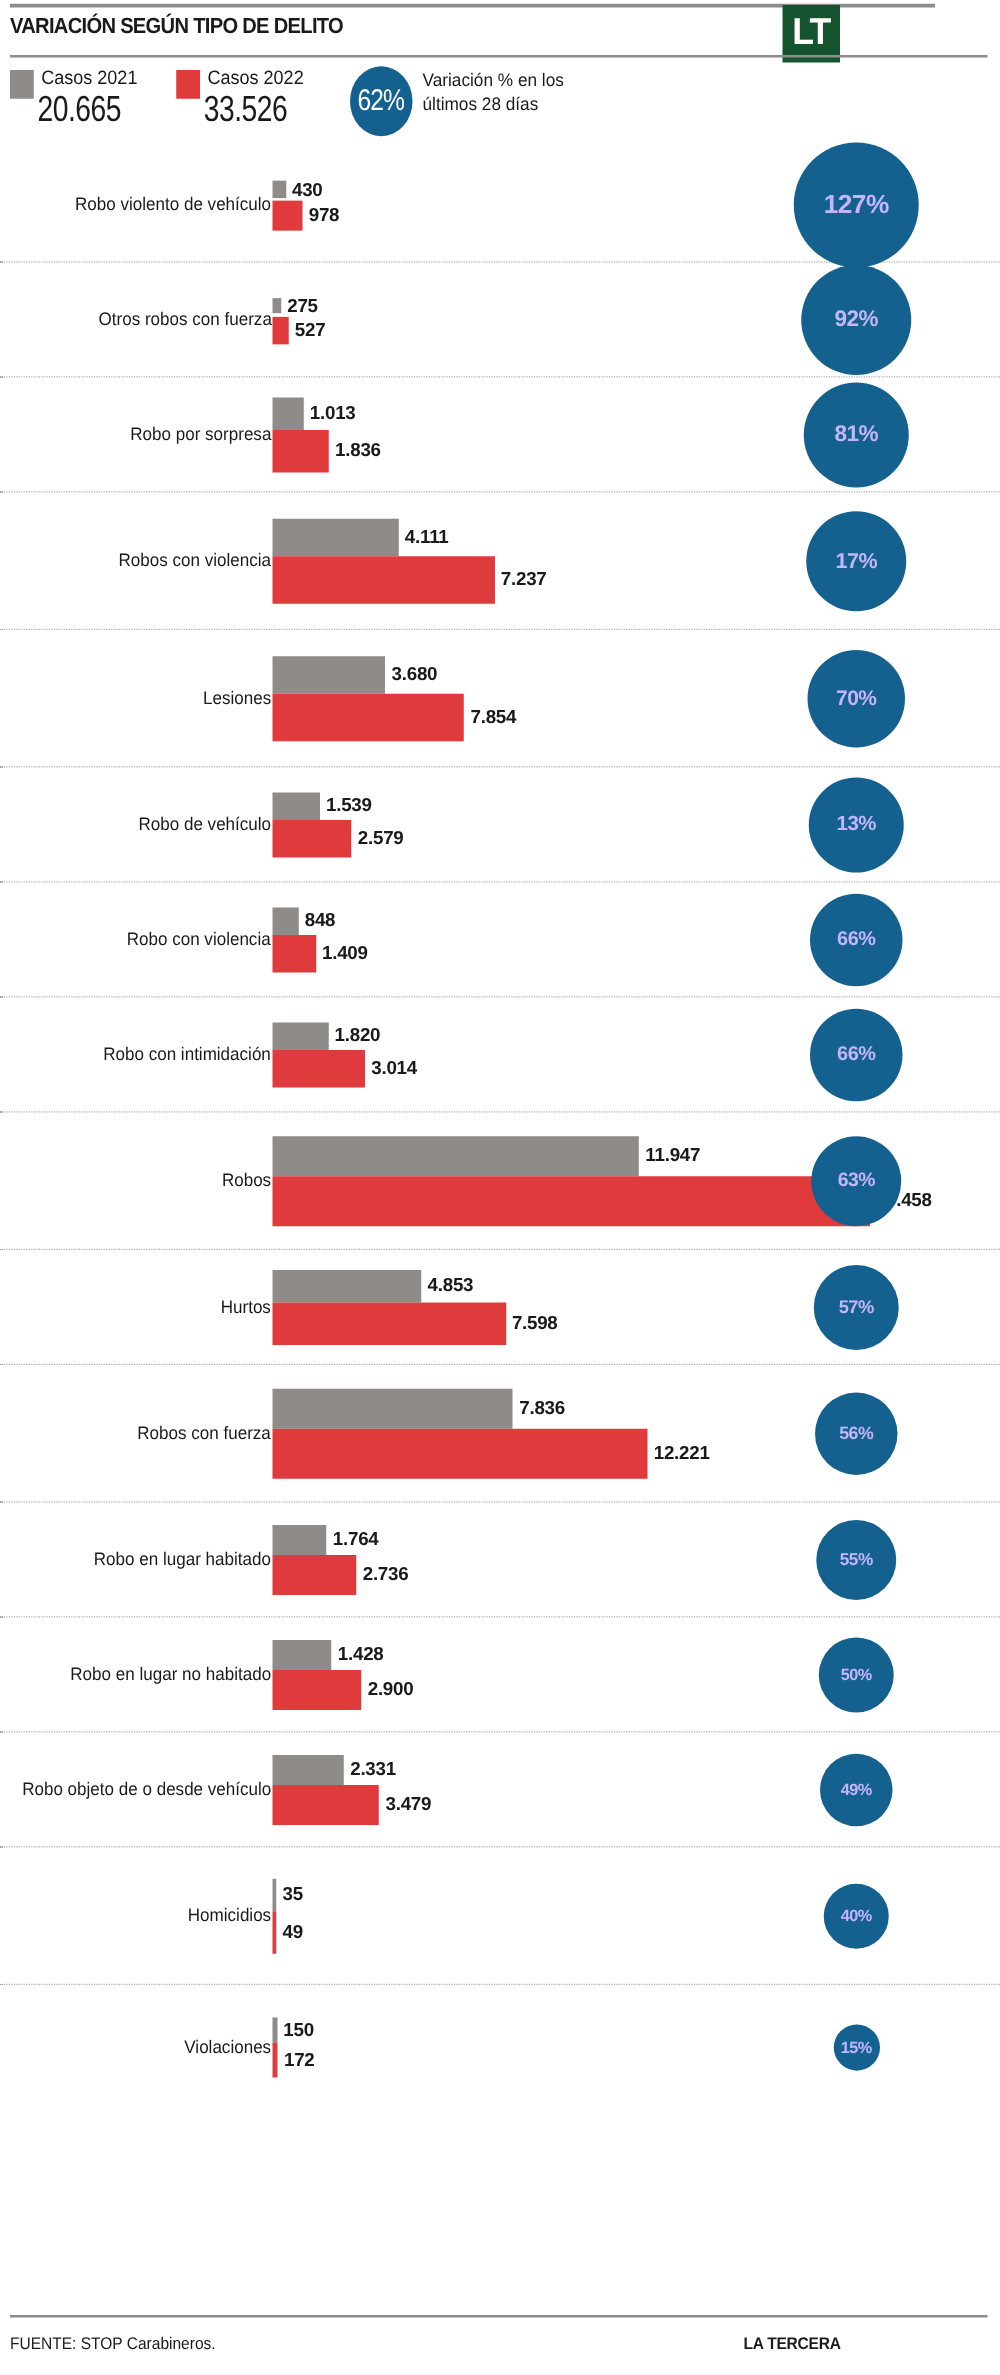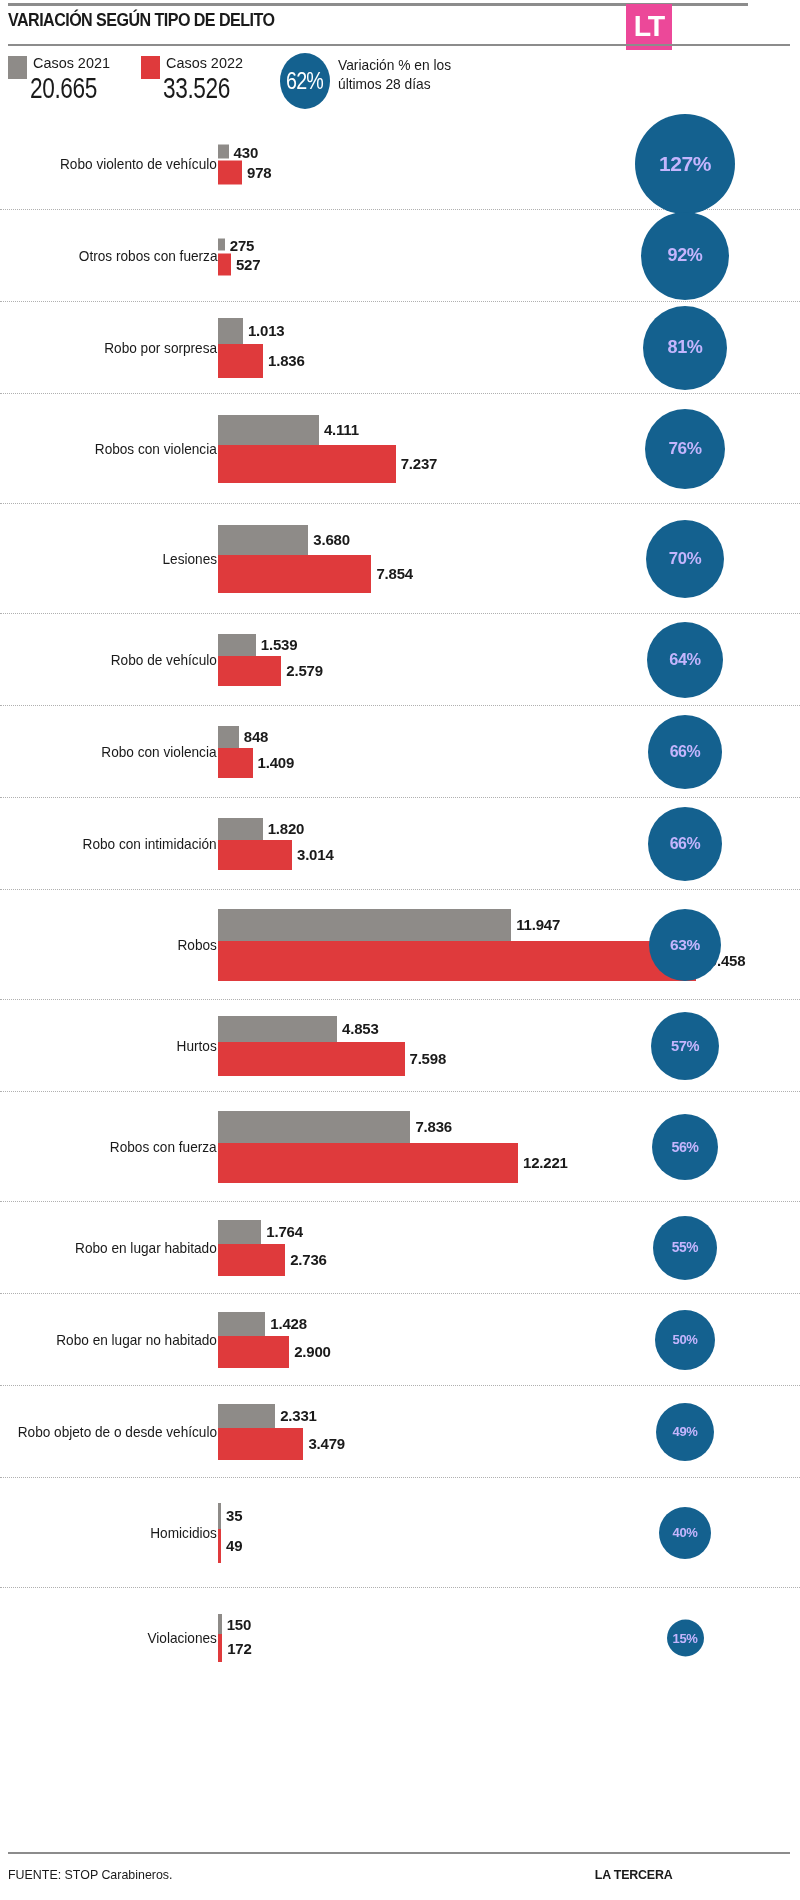--- a/index.html
+++ b/index.html
@@ -18,21 +18,21 @@
     background: #8c8c8c;
   }
   .title {
     position: absolute; left: 8px; top: 10px;
     font-size: 17.5px; font-weight: 700; letter-spacing: -0.6px;
     font-stretch: condensed; white-space: nowrap;
     transform: scaleX(0.92); transform-origin: left center;
   }
   .lt-logo {
     position: absolute; right: 8px; top: 4px;
-    width: 46px; height: 46px; background: #ec4899;
+    width: 46px; height: 46px; background: #14532d;
     display: flex; align-items: center; justify-content: center;
   }
   .lt-logo span {
     color: #ffffff; font-size: 30px; font-weight: 700;
     letter-spacing: -1.5px; line-height: 1;
     transform: scaleX(0.95) translateY(-1px);
   }
   .header-rule {
     position: absolute; left: 8px; top: 44px; width: 782px; height: 1.6px;
     background: #8c8c8c;
@@ -219,21 +219,21 @@
             <div class="bar-row">
               <div class="bar bar-2021" style="width: 100.9px; height: 30px;"></div>
               <div class="bar-val">4.111</div>
             </div>
             <div class="bar-row">
               <div class="bar bar-2022" style="width: 177.7px; height: 38px;"></div>
               <div class="bar-val">7.237</div>
             </div>
           </div>
           <div class="pct-circle" style="width: 80px; height: 80px; left: 645px;">
-            <span style="font-size: 17.2px;">76%</span>
+            <span style="font-size: 17.2px;">17%</span>
           </div>
         </div>
       </div>
       <div class="row" style="height: 110px;">
         <div class="row-inner">
           <div class="cat-label">Lesiones</div>
           <div class="bars">
             <div class="bar-row">
               <div class="bar bar-2021" style="width: 90.3px; height: 30px;"></div>
               <div class="bar-val">3.680</div>
@@ -255,21 +255,21 @@
             <div class="bar-row">
               <div class="bar bar-2021" style="width: 37.8px; height: 22px;"></div>
               <div class="bar-val">1.539</div>
             </div>
             <div class="bar-row">
               <div class="bar bar-2022" style="width: 63.3px; height: 30px;"></div>
               <div class="bar-val">2.579</div>
             </div>
           </div>
           <div class="pct-circle" style="width: 76px; height: 76px; left: 647px;">
-            <span style="font-size: 16.34px;">64%</span>
+            <span style="font-size: 16.34px;">13%</span>
           </div>
         </div>
       </div>
       <div class="row" style="height: 92px;">
         <div class="row-inner">
           <div class="cat-label">Robo con violencia</div>
           <div class="bars">
             <div class="bar-row">
               <div class="bar bar-2021" style="width: 20.8px; height: 22px;"></div>
               <div class="bar-val">848</div>

